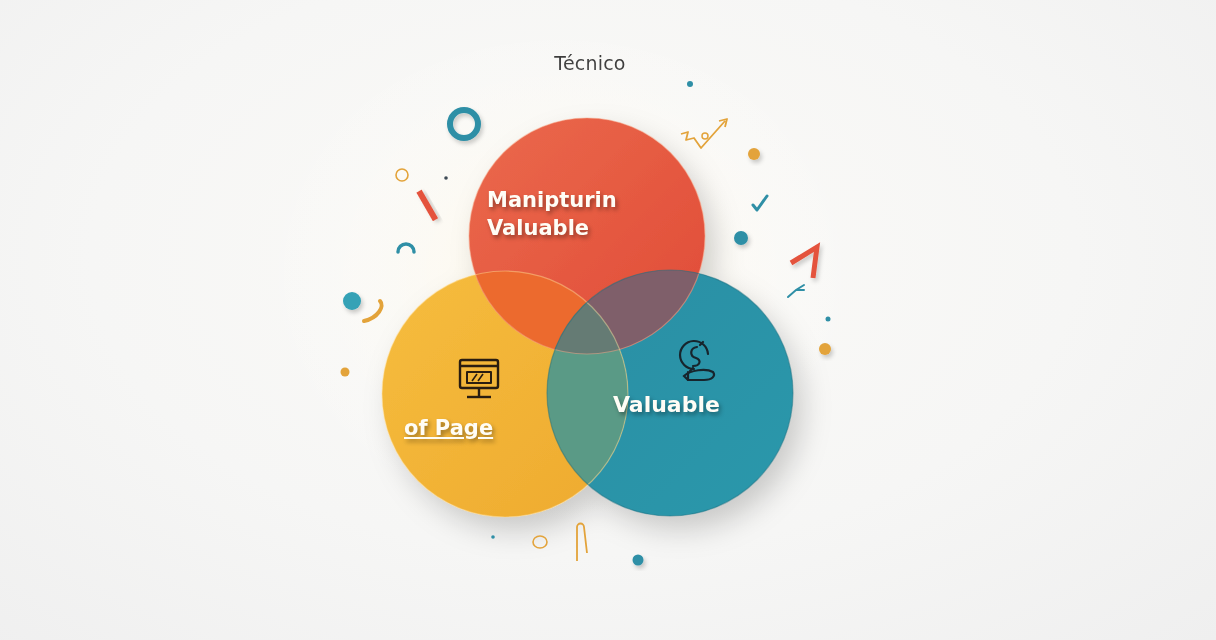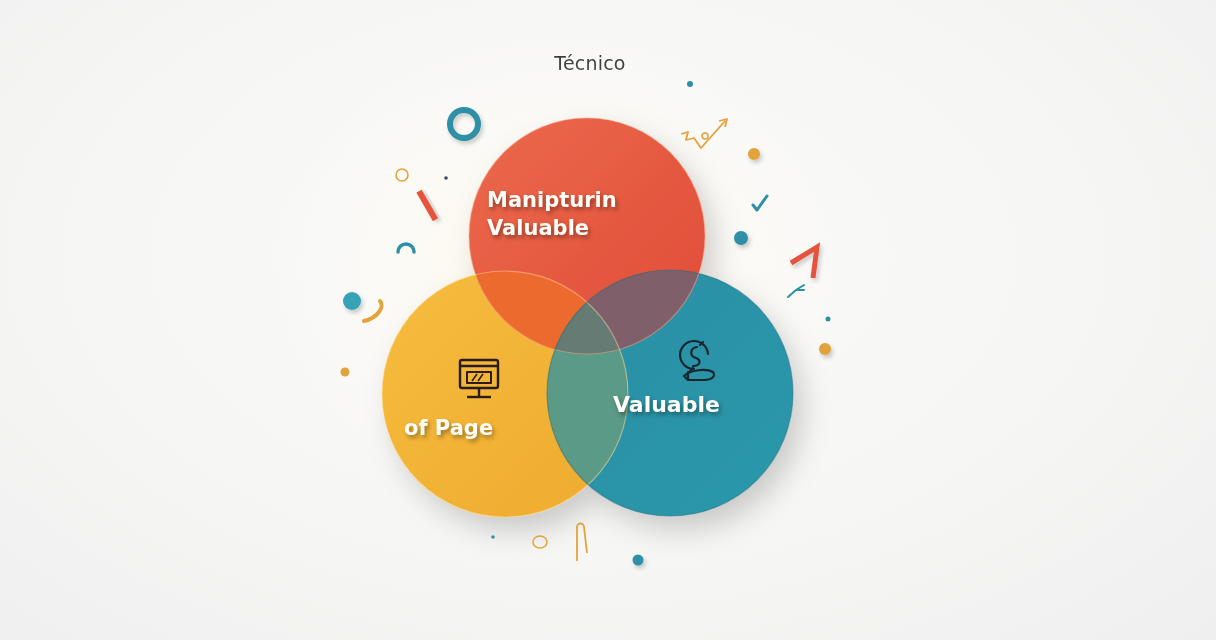--- a/index.html
+++ b/index.html
@@ -15,21 +15,21 @@
       text-align: center; font-size: 19px; color: #1b1b1b;
       font-family: "DejaVu Sans", sans-serif; letter-spacing: 0.2px;
     }
     .label {
       position: absolute; color: #fffdf6; font-weight: bold;
       font-family: "DejaVu Sans", sans-serif;
       text-shadow: 2px 3px 4px rgba(0,0,0,0.35);
       text-align: left; line-height: 1.35;
     }
     .lbl-red { left: 487px; top: 186px; width: 200px; font-size: 21px; }
-    .lbl-yellow { left: 404px; top: 414px; width: 150px; font-size: 21px; }
+    .lbl-yellow { left: 404px; top: 414px; width: 150px; font-size: 21px; text-decoration: underline; }
     .lbl-teal { left: 613px; top: 390px; width: 180px; font-size: 22px; }
     .lbl-line { display: block; }
   </style>
 </head>
 <body>
 
 <div class="title">Técnico</div>
 
 <svg id="canvas" width="1216" height="640" viewBox="0 0 1216 640">
   <defs>

